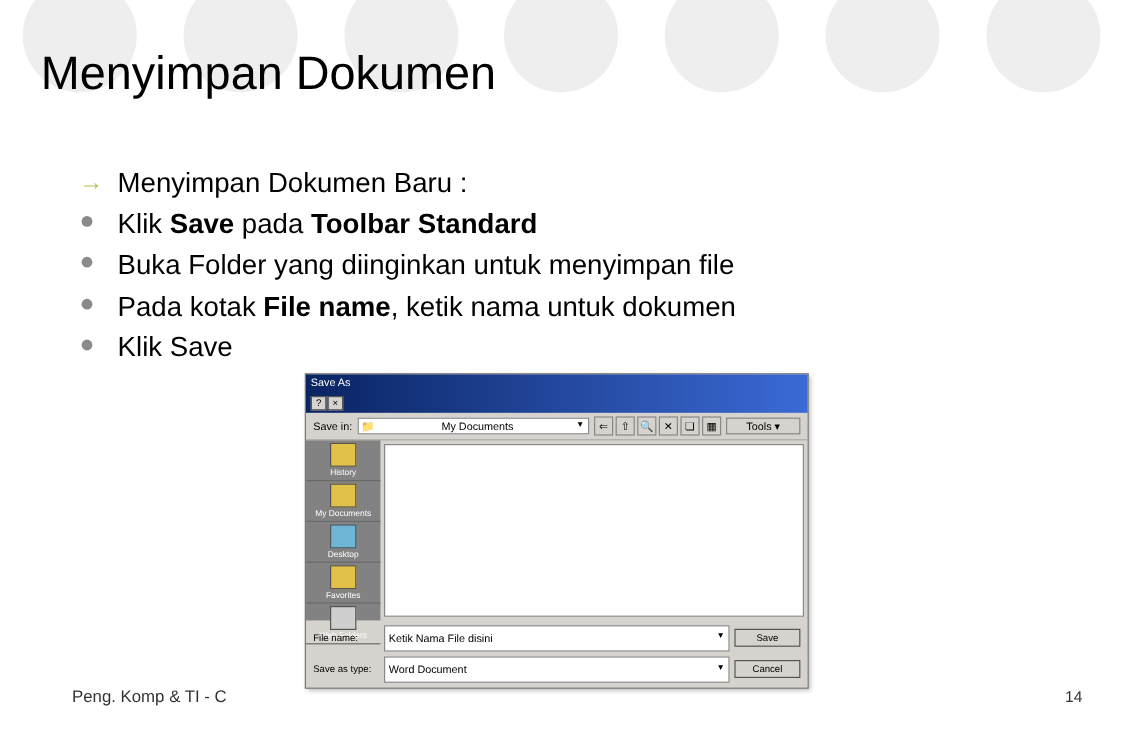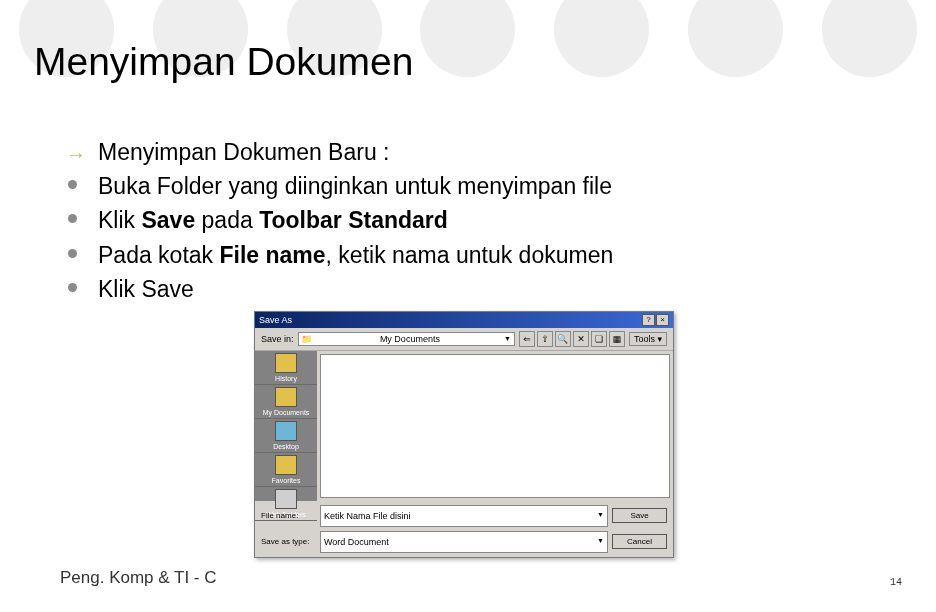--- a/index.html
+++ b/index.html
@@ -79,23 +79,24 @@
     background: #d6d3ce;
     font-size: 9px;
     box-shadow: 2px 2px 4px rgba(0,0,0,0.3);
   }
   .dlg-title {
     background: linear-gradient(to right, #0a2463, #3b6ad6);
     color: #fff;
     padding: 2px 4px;
     display: flex;
     justify-content: space-between;
-    align-items: center;
+    align-items: flex-start;
     font-size: 9px;
-    height: 16px;
+    height: 32px;
+    flex-direction: column;
   }
   .dlg-title-btns {
     display: flex;
     gap: 1px;
   }
   .dlg-title-btns span {
     width: 13px;
     height: 12px;
     background: #d6d3ce;
     border: 1px solid #555;
@@ -130,21 +131,21 @@
   .tb-icons span {
     width: 16px; height: 16px;
     background: #d6d3ce;
     border: 1px solid #888;
     text-align:center;
     line-height:14px;
     font-size: 9px;
   }
   .tb-tools {
     border: 1px solid #888;
-    padding: 1px 4px;
+    padding: 1px 16px;
     background: #d6d3ce;
   }
   .dlg-body {
     display: flex;
     height: 150px;
   }
   .places {
     width: 62px;
     background: #828282;
     display: flex;
@@ -203,30 +204,29 @@
     font-size: 8px;
   }
   .dropdown-caret {
     font-size: 7px;
     color: #000;
   }
   .footer-left {
     position: absolute;
     left: 60px;
     bottom: 24px;
-    font-size: 17px;
+    font-size: 14px;
     color: #333;
   }
   .footer-right {
     position: absolute;
     right: 34px;
     bottom: 24px;
-    font-size: 10px;
+    font-size: 13px;
     color: #333;
-    font-family: Liberation Mono, monospace;
   }
 </style>
 </head>
 <body>
 
 <div class="bg-circles">
   <div class="bg-circle"></div>
     <div class="bg-circle"></div>
     <div class="bg-circle"></div>
   <div class="bg-circle"></div>
@@ -236,24 +236,24 @@
 </div>
 
 <div class="slide">
   <h1 class="title">Menyimpan Dokumen</h1>
 
   <ul class="list">
     <li class="arrow">
       <span>Menyimpan Dokumen Baru :</span>
     </li>
     <li class="bullet">
+      <span>Klik </span><span class="bold">Save</span><span>   pada </span><span class="bold">Toolbar Standard</span>
+    </li>
+    <li class="bullet">
       <span>Buka Folder yang diinginkan untuk menyimpan file</span>
-    </li>
-    <li class="bullet">
-      <span>Klik </span><span class="bold">Save</span><span>   pada </span><span class="bold">Toolbar Standard</span>
     </li>
     <li class="bullet">
       <span>Pada kotak </span><span class="bold">File name</span><span>, ketik nama untuk dokumen</span>
     </li>
     <li class="bullet">
       <span>Klik Save</span>
     </li>
   </ul>
 
   <div class="dialog-wrap">

